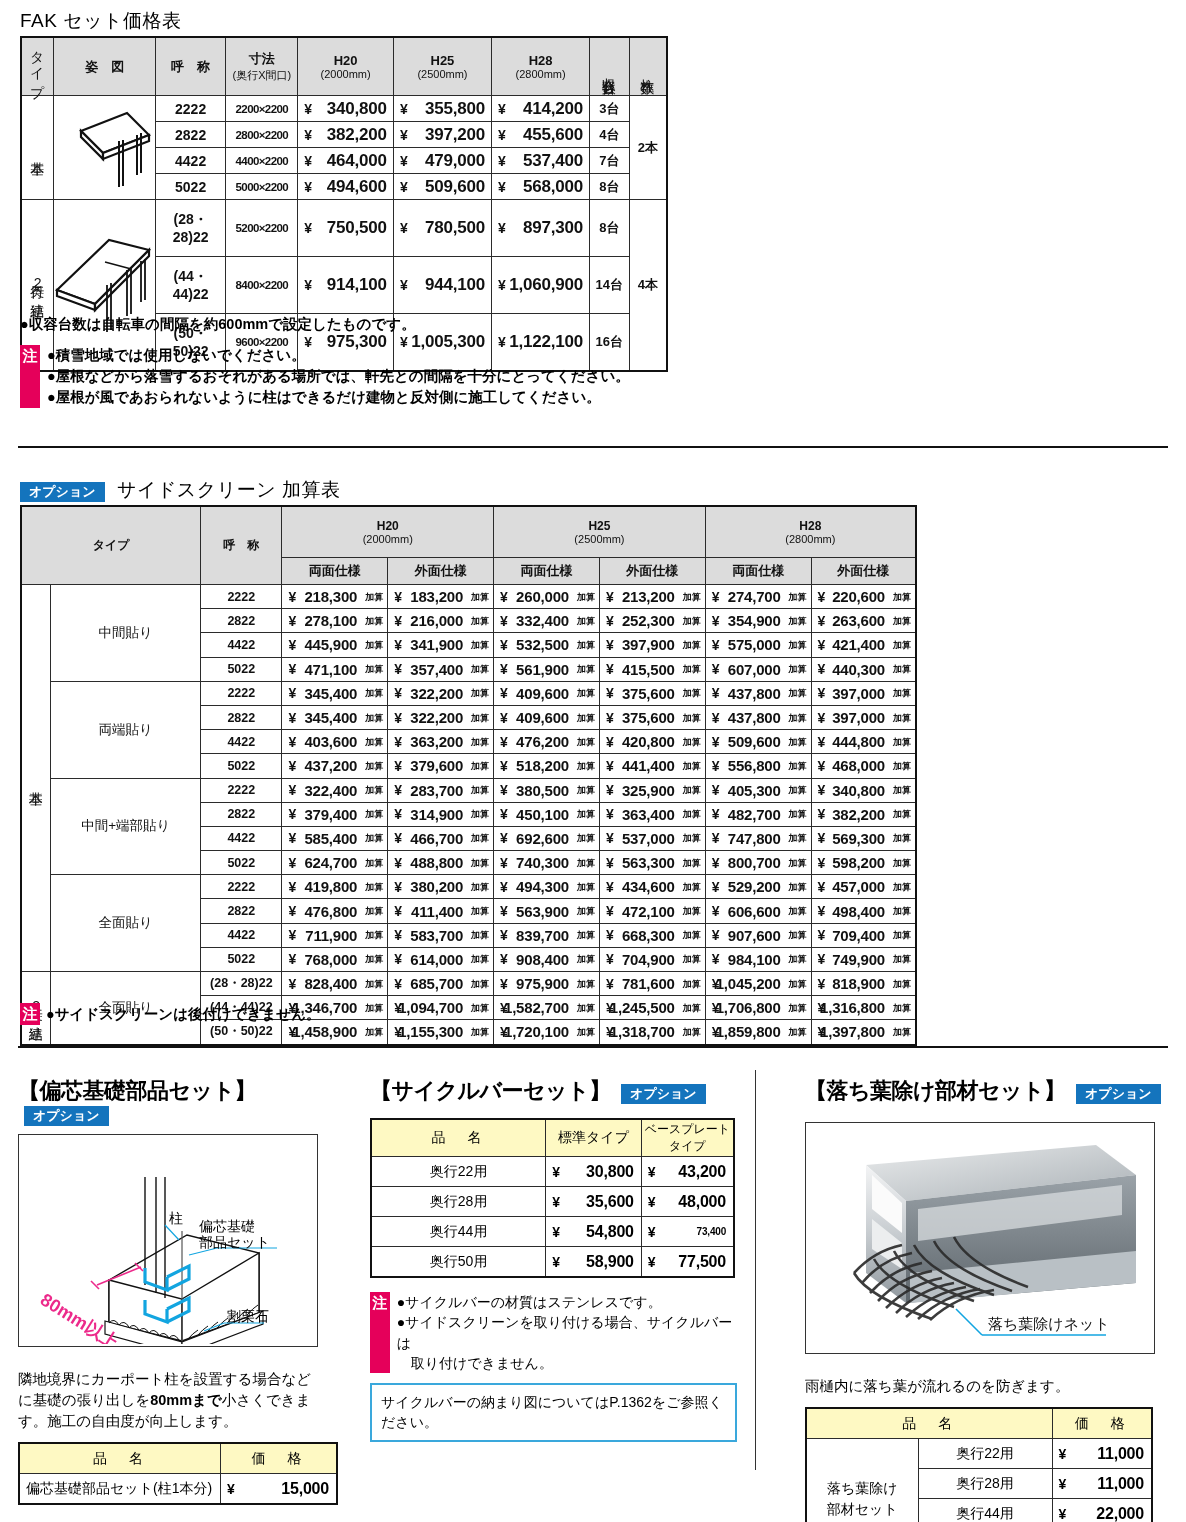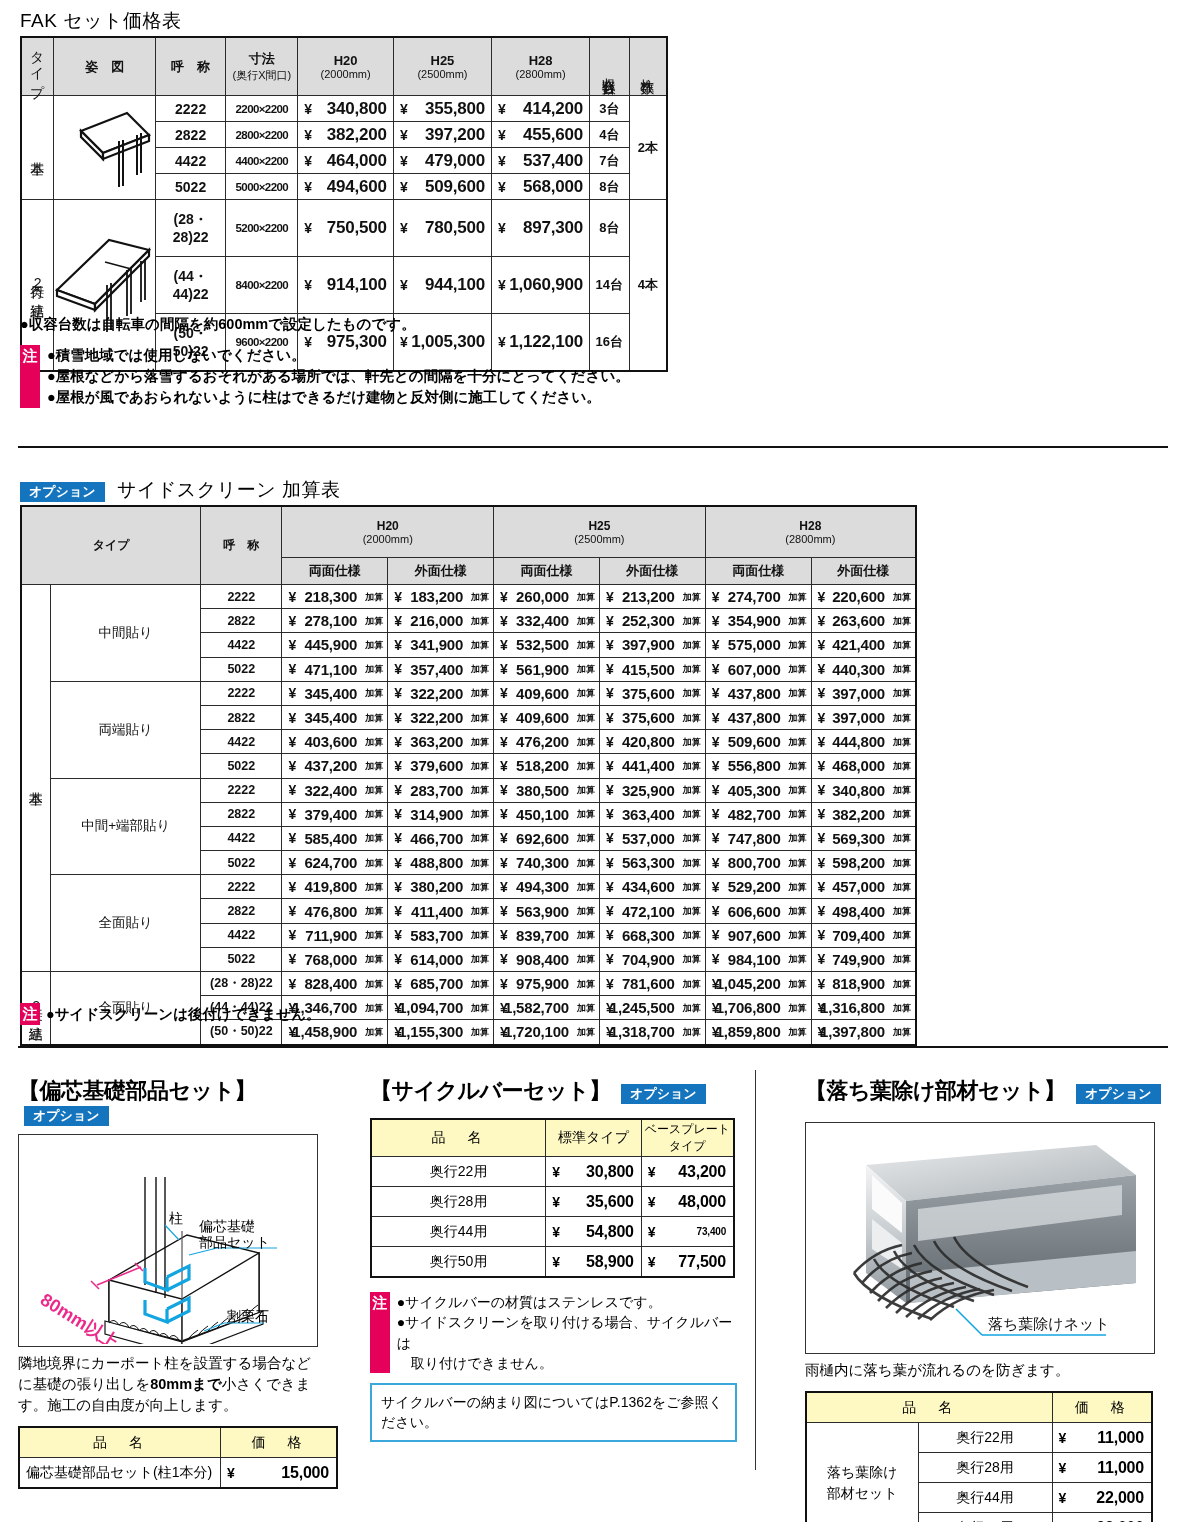--- a/index.html
+++ b/index.html
@@ -83,21 +83,21 @@
 
   
   .panel-title{font-size:22px;font-weight:700;letter-spacing:-.5px;}
   #p1{position:absolute;left:18px;top:1076px;width:320px;}
   #p2{position:absolute;left:370px;top:1076px;width:370px;}
   #p3{position:absolute;left:805px;top:1076px;width:365px;}
   .vdiv{position:absolute;top:1070px;width:1px;height:400px;background:#333;}
 
   .imgbox{border:1px solid #333;background:#fff;position:relative;overflow:hidden;}
 
-  .desc{font-size:14.5px;font-weight:400;line-height:1.45;margin-top:6px;}
+  .desc{font-size:14.5px;font-weight:400;line-height:1.45;margin-top:22px;}
   .desc b{font-weight:700;}
 
   .minitbl{width:100%;margin-top:10px;border:2px solid #111;}
   .minitbl td{border:1px solid #2b2b2b;text-align:center;height:27px;font-size:14px;font-weight:700;}
   .minitbl td.hd{background:#fef9c3;font-weight:400;letter-spacing:4px;font-family:Liberation Serif, serif;}
   .minitbl td.nameL{text-align:left;padding-left:6px;font-weight:400;font-size:14px;}
 
   .refbox{border:2px solid #3aa8dc;padding:7px 9px;font-size:14px;font-weight:400;line-height:1.45;margin-top:10px;}
 </style>
 </head>

